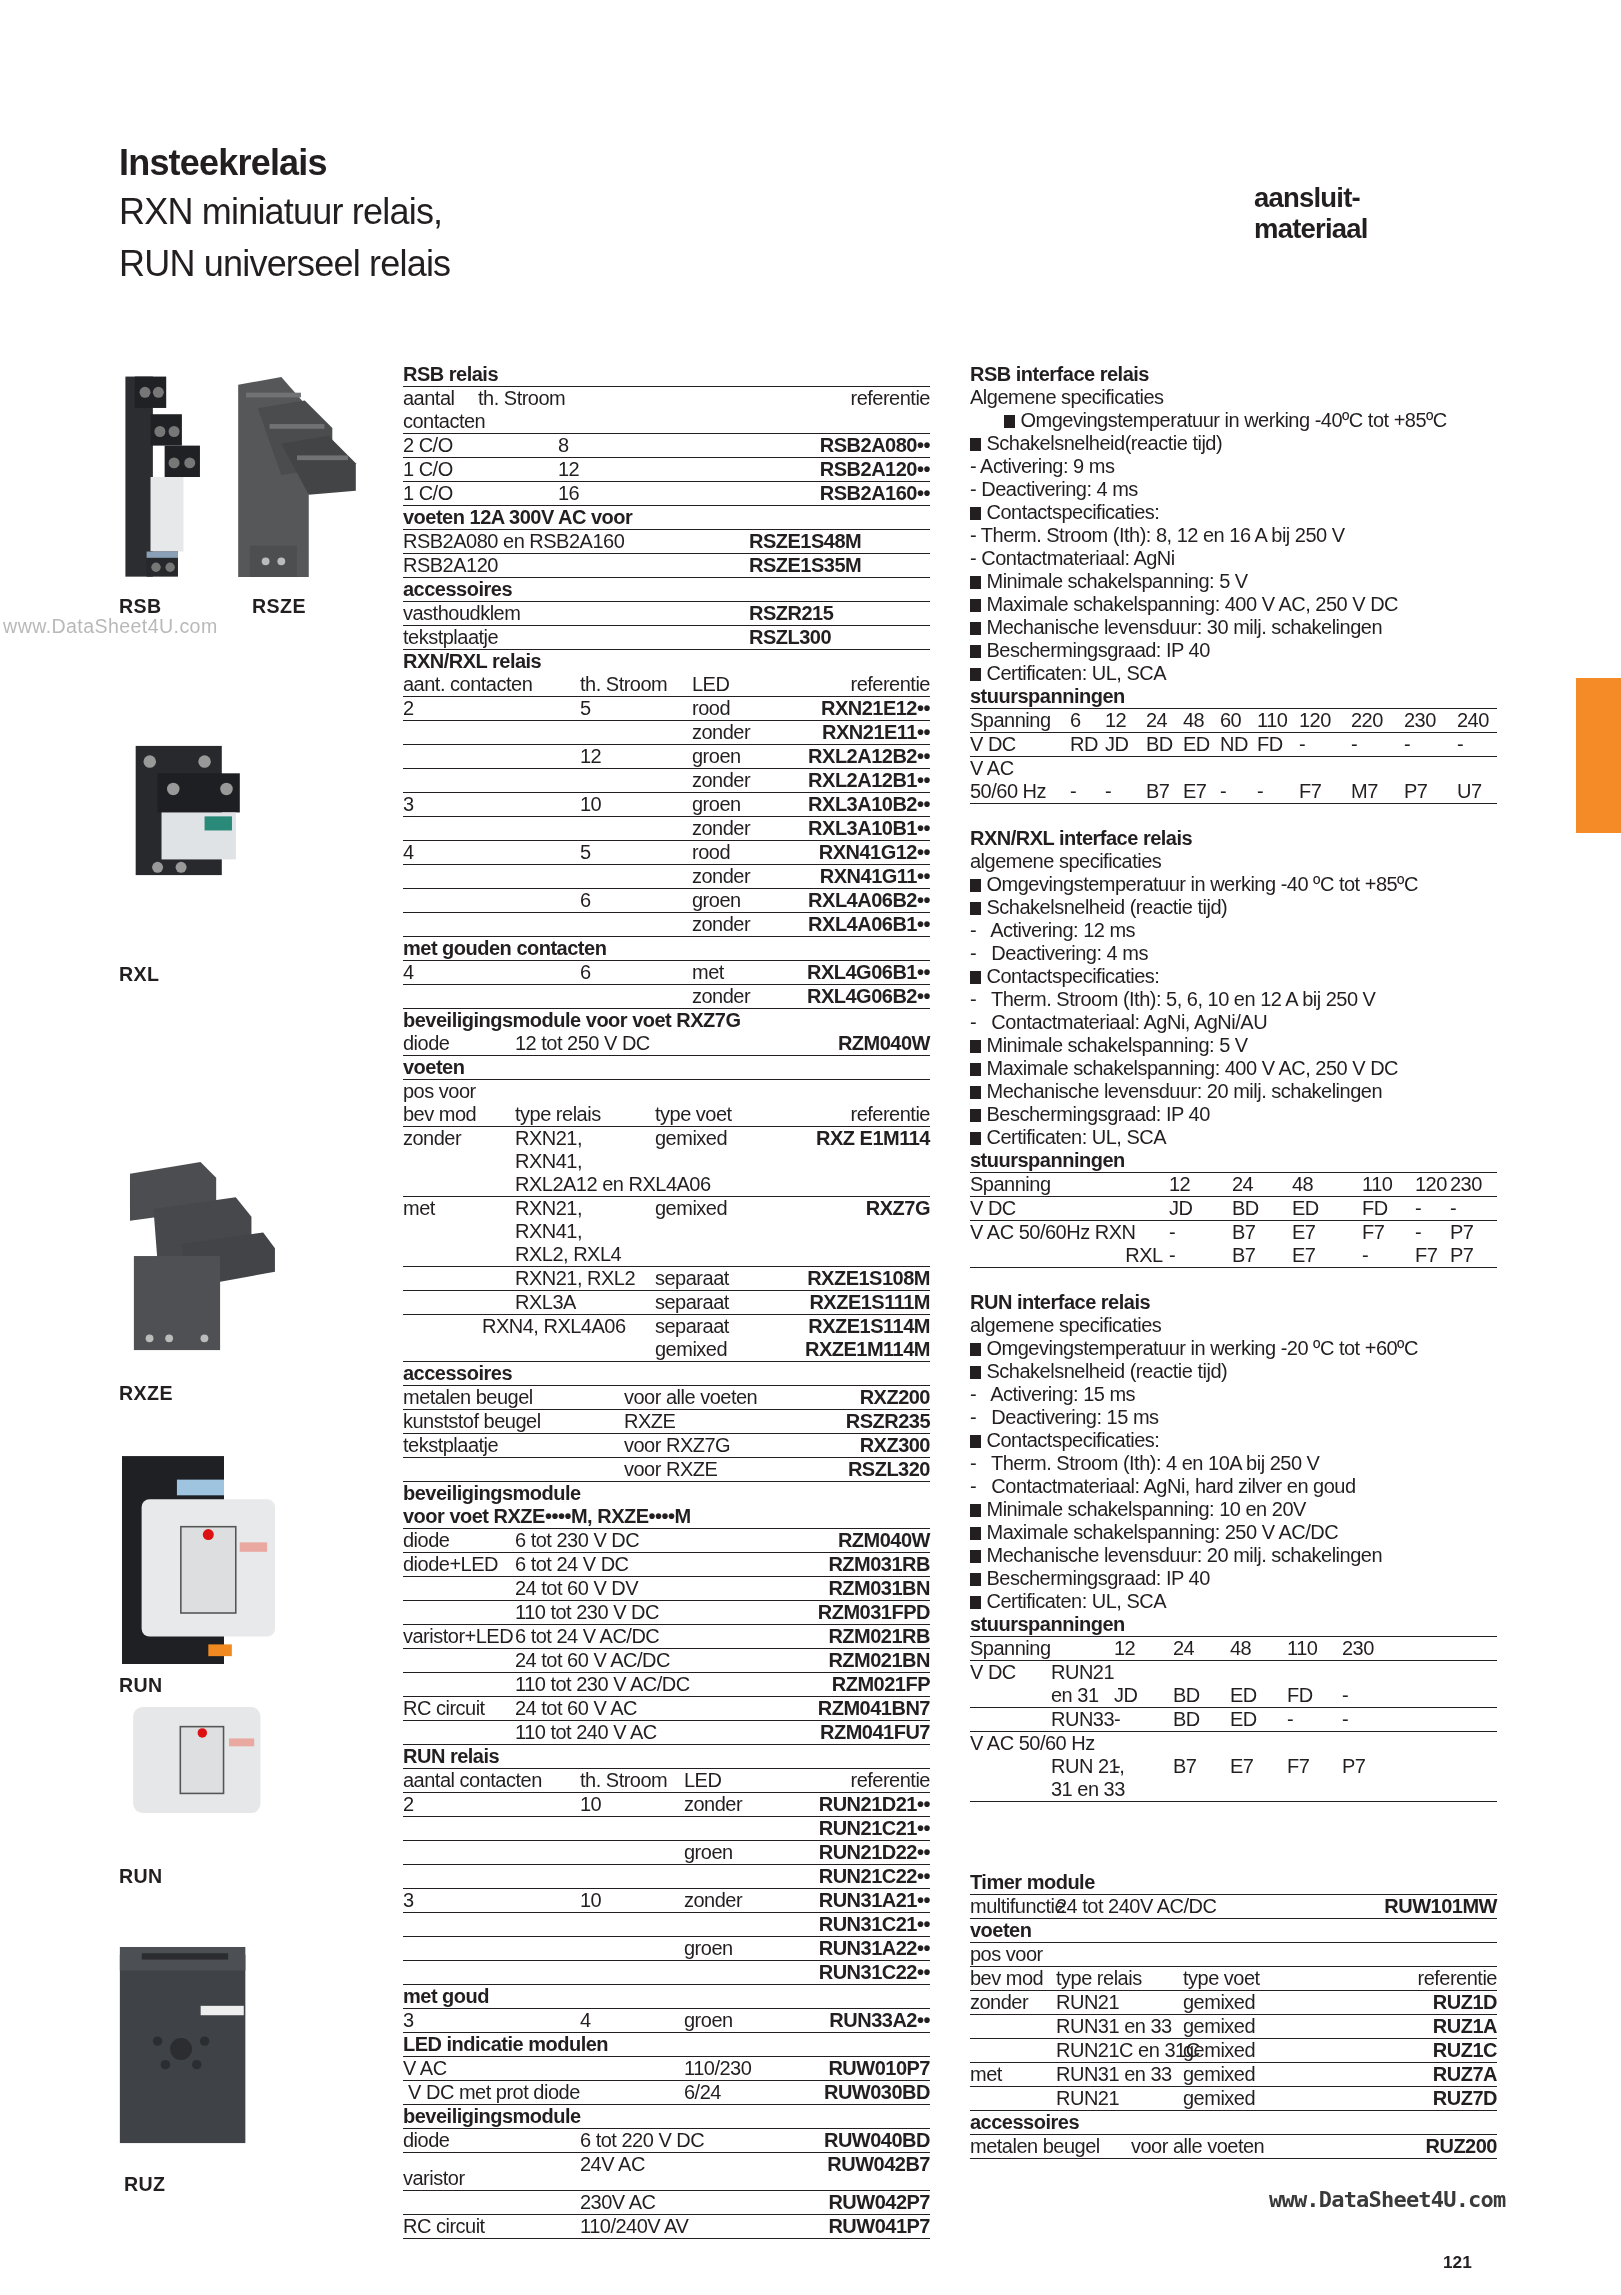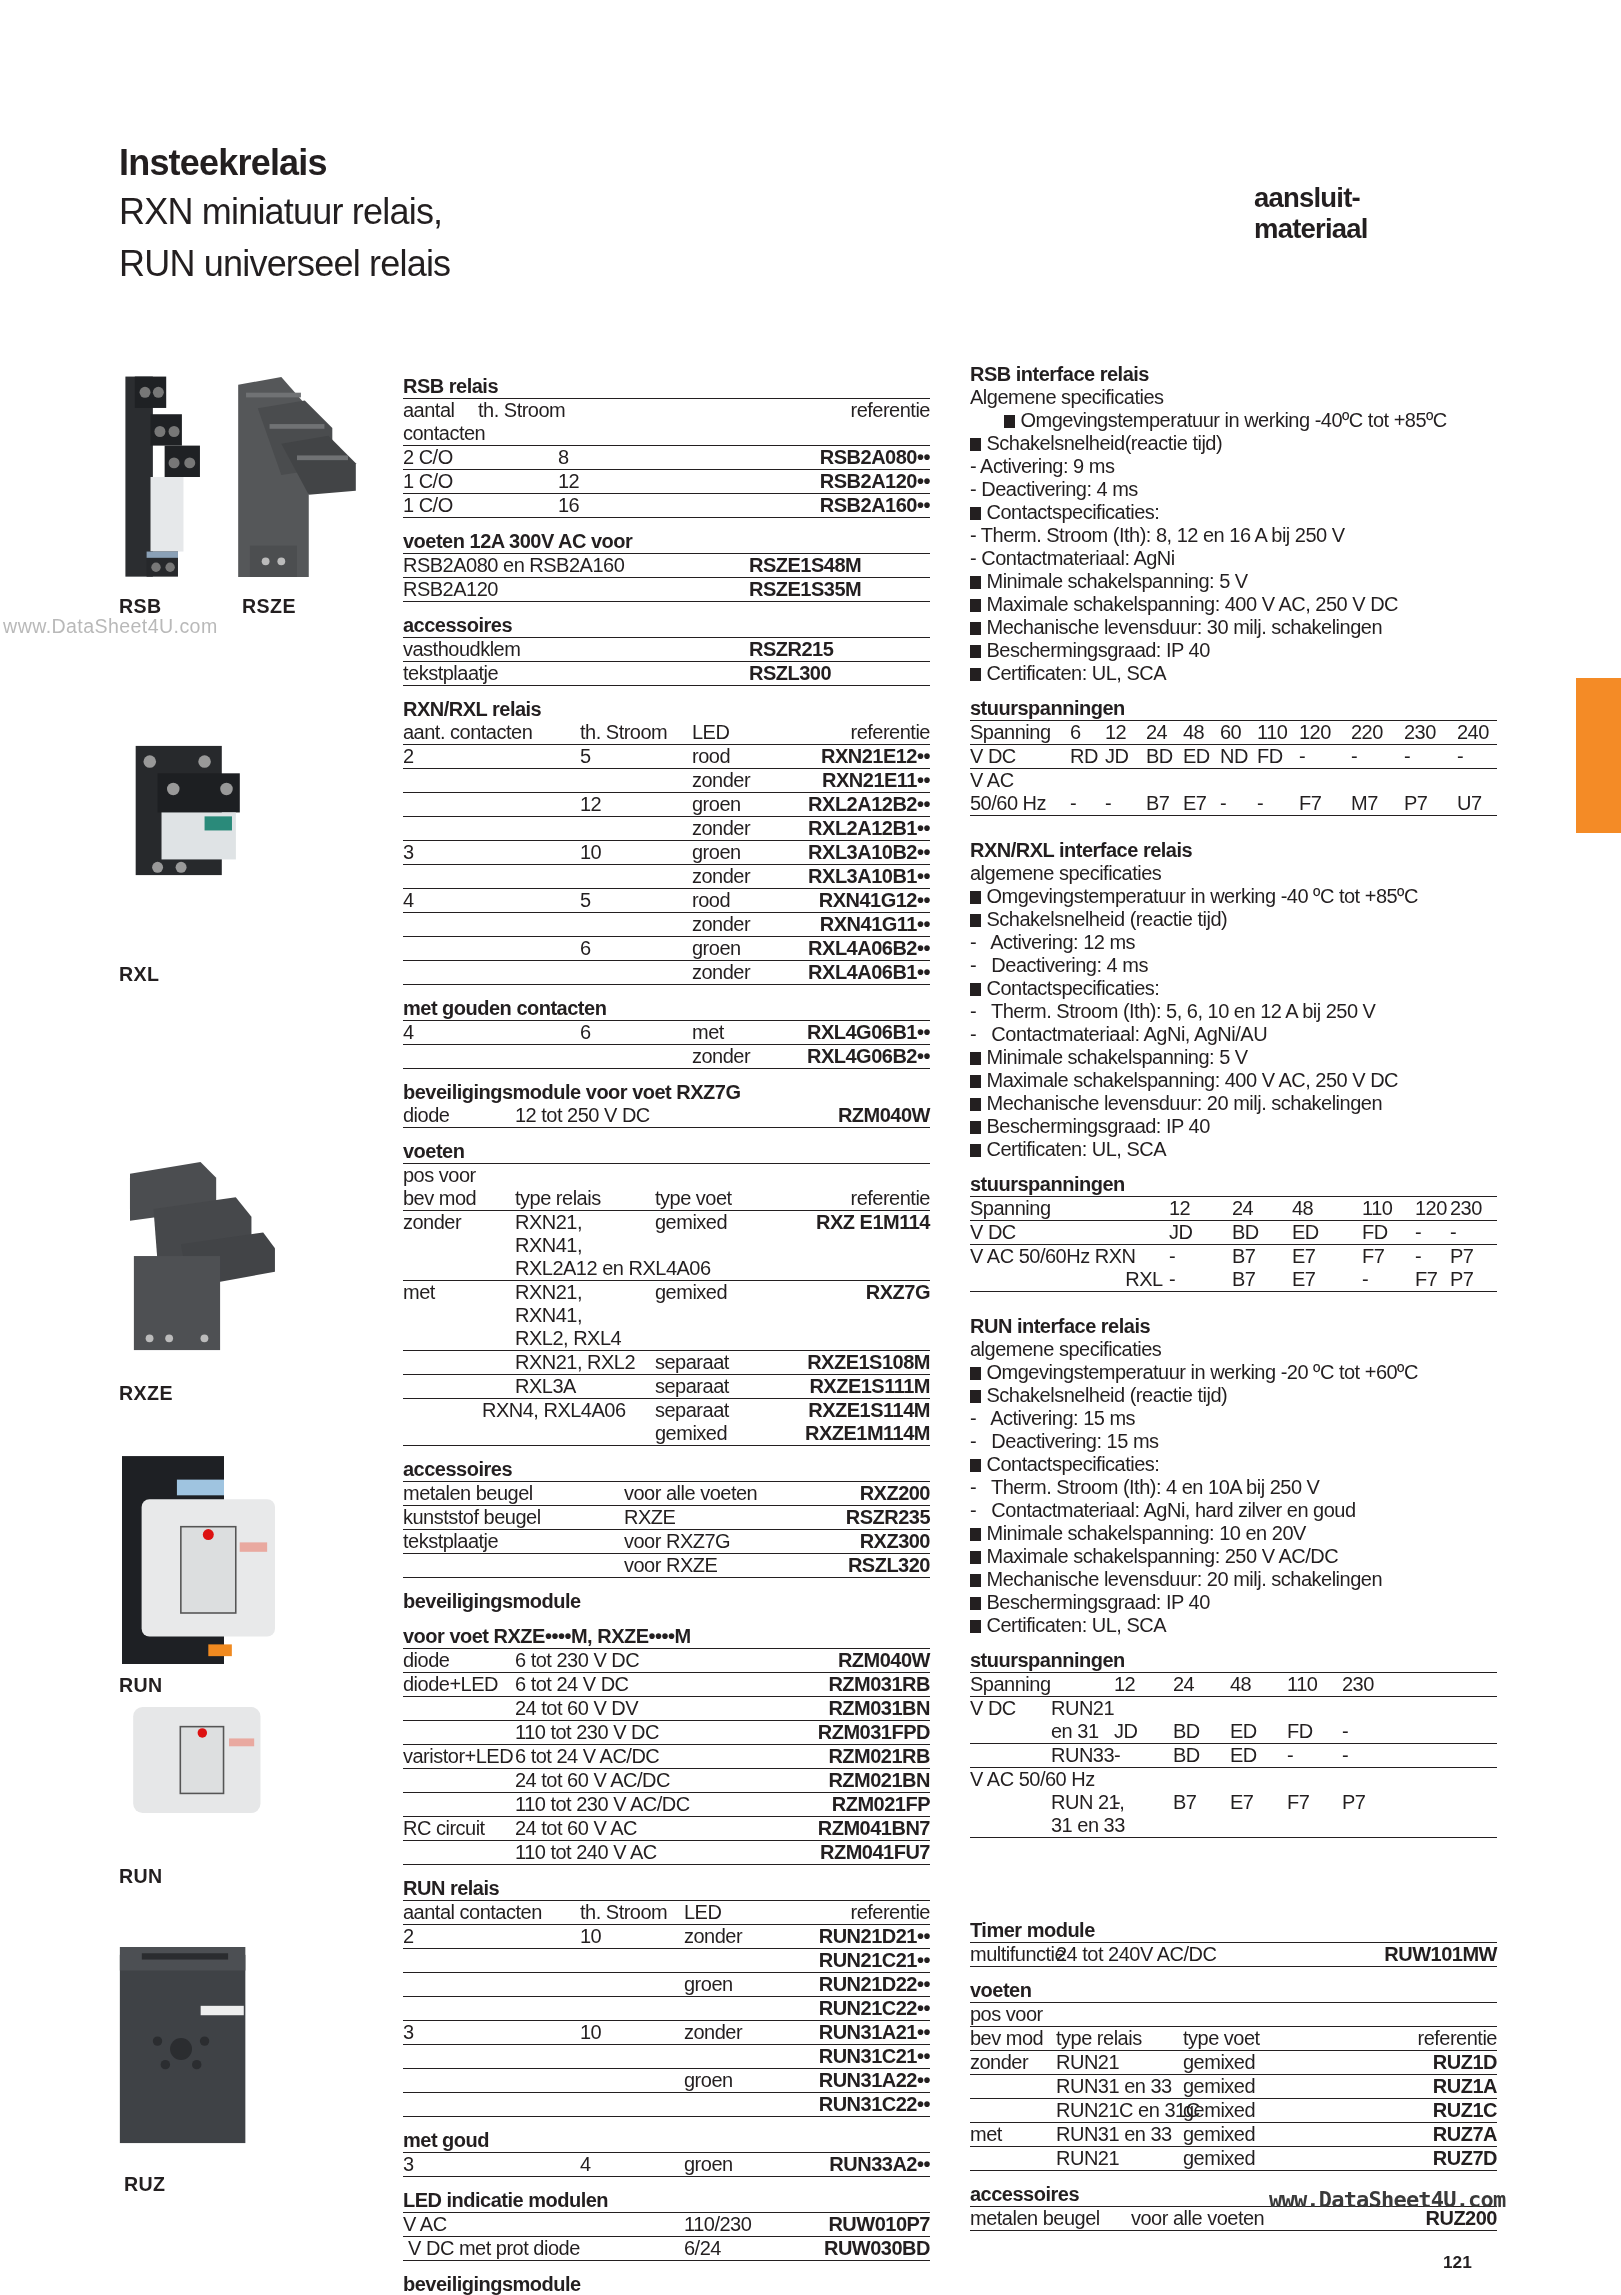--- a/index.html
+++ b/index.html
@@ -13,21 +13,21 @@
   .watermark-l { left:3.1px; top:615px; font-size:19.6px; color:#b9b9b9; letter-spacing:0.4px; }
   .watermark-r { left:1269px; top:2187px; font-size:22px; font-weight:bold; color:#3a3a3a;
                  font-family:"DejaVu Sans Mono", monospace; letter-spacing:-0.8px; }
   .page-num { left:1443px; top:2252px; font-size:17.3px; font-weight:bold; }
 
   .col { position:absolute; font-size:20px; line-height:23px; letter-spacing:-0.5px; }
   .col-left { left:403px; top:363px; width:527px; }
   .col-right { left:970px; top:363px; width:527px; }
   .row { display:flex; align-items:flex-start; border-bottom:1.6px solid #231f20; min-height:23px; box-sizing:border-box; white-space:nowrap; }
   .row.nb { border-bottom:none; }
-  .sec { font-weight:bold; border-bottom:1.6px solid #231f20;margin-top:12px; }
+  .sec { font-weight:bold; border-bottom:1.6px solid #231f20; }
   .sec.nb { border-bottom:none; }
   .c { flex:none; overflow:visible; }
   .ref { margin-left:auto; font-weight:bold; text-align:right; }
   .refh { margin-left:auto; text-align:right; }
   .line { white-space:nowrap; min-height:23px; }
   .bul::before { content:""; display:inline-block; width:11px; height:12.6px; background:#231f20; margin-right:5.5px; vertical-align:-0.8px; }
   .gap { height:23px; }
   .gap2 { height:46px; }
   .vrow { display:flex; white-space:nowrap; border-bottom:1.6px solid #231f20; box-sizing:border-box; min-height:23px; }
   .vrow.nb { border-bottom:none; }
@@ -75,21 +75,21 @@
     <polygon points="30,40 90,30 125,65 125,115 60,125" fill="#4a4c4e"></polygon>
     <polygon points="60,85 120,75 155,110 155,145 95,150" fill="#424446"></polygon>
     <rect x="15" y="20" width="70" height="6" fill="#707274"></rect>
     <rect x="45" y="60" width="70" height="6" fill="#707274"></rect>
     <rect x="80" y="100" width="65" height="6" fill="#707274"></rect>
     <rect x="20" y="215" width="60" height="40" fill="#4c4e50"></rect>
     <circle cx="40" cy="235" r="5" fill="#bbb"></circle>
       <circle cx="60" cy="235" r="5" fill="#bbb"></circle>
   </svg>
 </div>
-<div class="plabel" style="left:242px;top:595px">RSZE</div>
+<div class="plabel" style="left:252px;top:595px">RSZE</div>
 <div class="abs watermark-l">www.DataSheet4U.com</div>
 
 <div class="photo" style="left:126px;top:742px;width:118px;height:137px">
   <svg width="118" height="137" viewBox="0 0 150 175">
     <rect x="12" y="5" width="110" height="165" fill="#27292c"></rect>
     <rect x="40" y="40" width="105" height="50" fill="#1d1f22"></rect>
     <rect x="45" y="90" width="95" height="60" fill="#dfe3e5"></rect>
     <rect x="100" y="95" width="35" height="18" fill="#2a8a7a"></rect>
     <circle cx="30" cy="25" r="8" fill="#999"></circle>
       <circle cx="100" cy="25" r="8" fill="#999"></circle>

